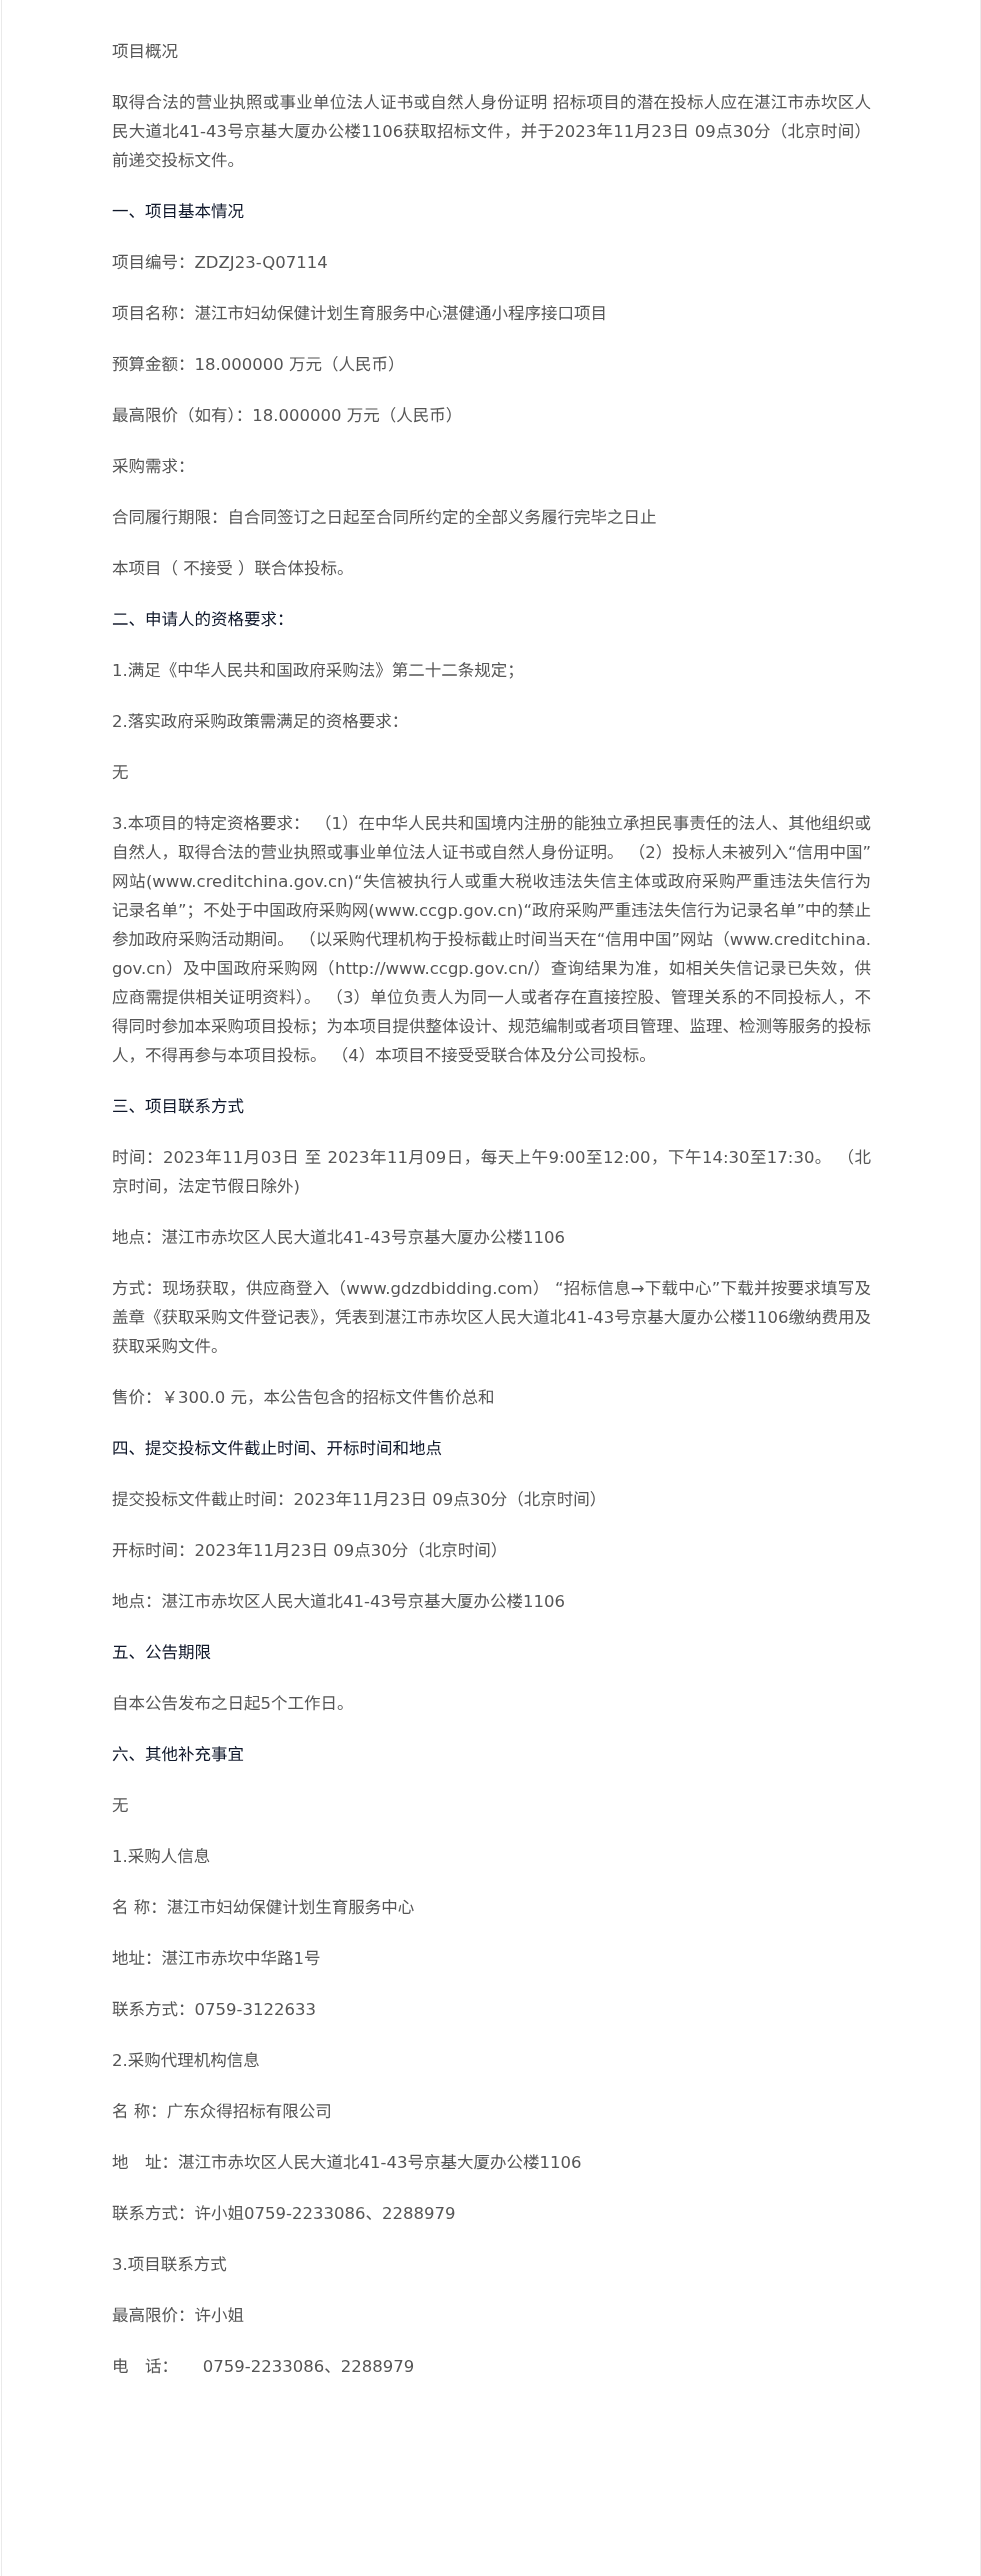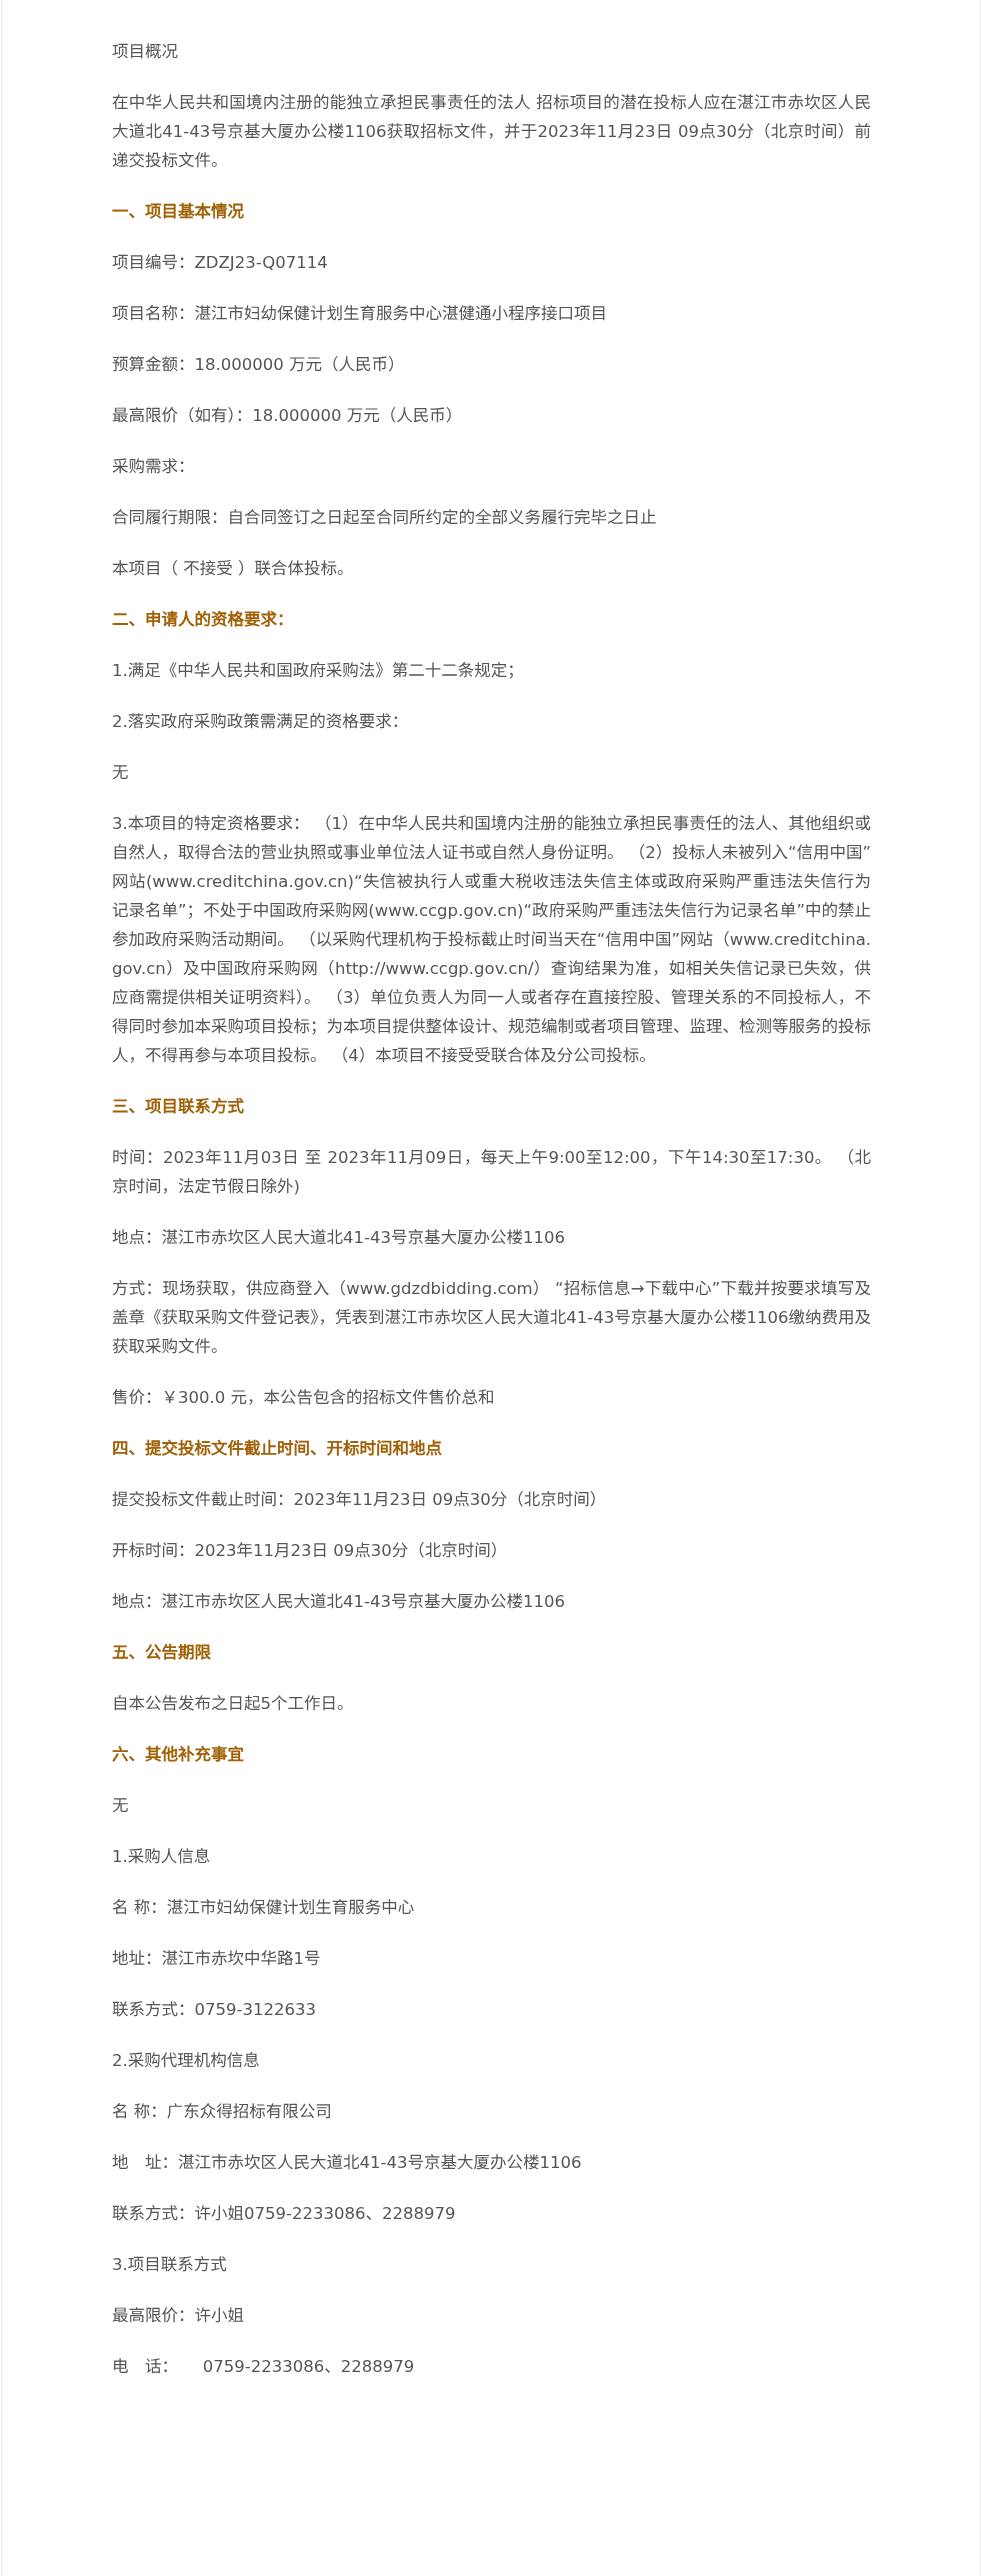--- a/index.html
+++ b/index.html
@@ -28,35 +28,35 @@
     font-size: 16.5px;
     line-height: 29px;
     margin: 0 0 22px 0;
     font-weight: normal;
     color: #555555;
     word-break: break-all;
     text-align: justify;
     text-justify: inter-ideograph;
   }
   .panel h2 {
-    color: #a16207;
-    font-weight: 700;
+    color: #0f172a;
+    font-weight: 400;
   }
   .overview-title {
     margin-bottom: 8.7px;
   }
 </style>
 </head>
 <body>
 
 <div class="page">
   <div class="panel">
 
     <p class="overview-title">项目概况</p>
-    <p>在中华人民共和国境内注册的能独立承担民事责任的法人 招标项目的潜在投标人应在湛江市赤坎区人民大道北41-43号京基大厦办公楼1106获取招标文件，并于2023年11月23日 09点30分（北京时间）前递交投标文件。</p>
+    <p>取得合法的营业执照或事业单位法人证书或自然人身份证明 招标项目的潜在投标人应在湛江市赤坎区人民大道北41-43号京基大厦办公楼1106获取招标文件，并于2023年11月23日 09点30分（北京时间）前递交投标文件。</p>
 
     <section>
       <h2>一、项目基本情况</h2>
       <p>项目编号：ZDZJ23-Q07114</p>
       <p>项目名称：湛江市妇幼保健计划生育服务中心湛健通小程序接口项目</p>
       <p>预算金额：18.000000 万元（人民币）</p>
       <p>最高限价（如有）：18.000000 万元（人民币）</p>
       <p>采购需求：</p>
       <p>合同履行期限：自合同签订之日起至合同所约定的全部义务履行完毕之日止</p>
       <p>本项目（ 不接受 ）联合体投标。</p>

